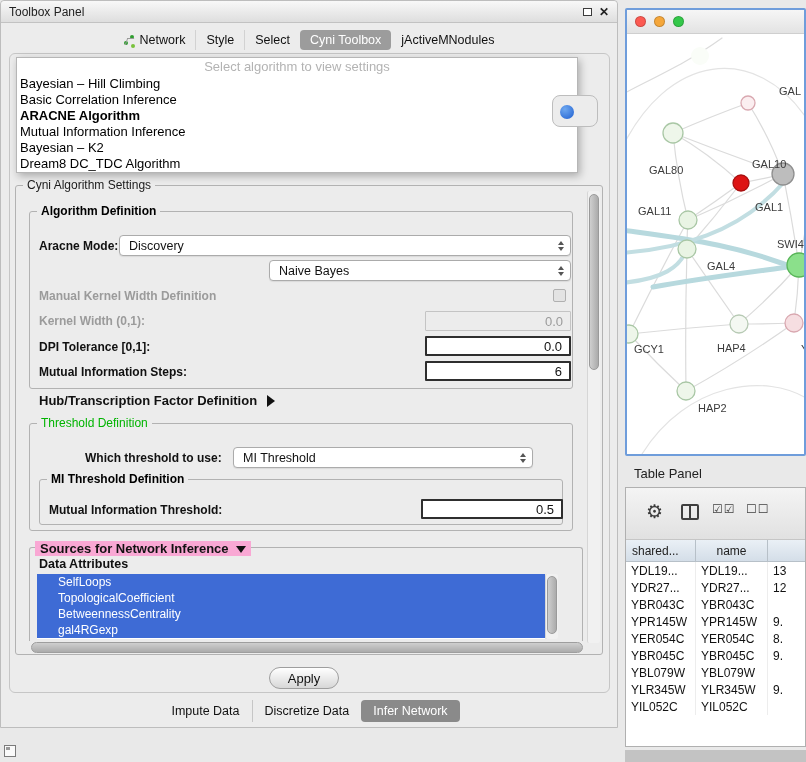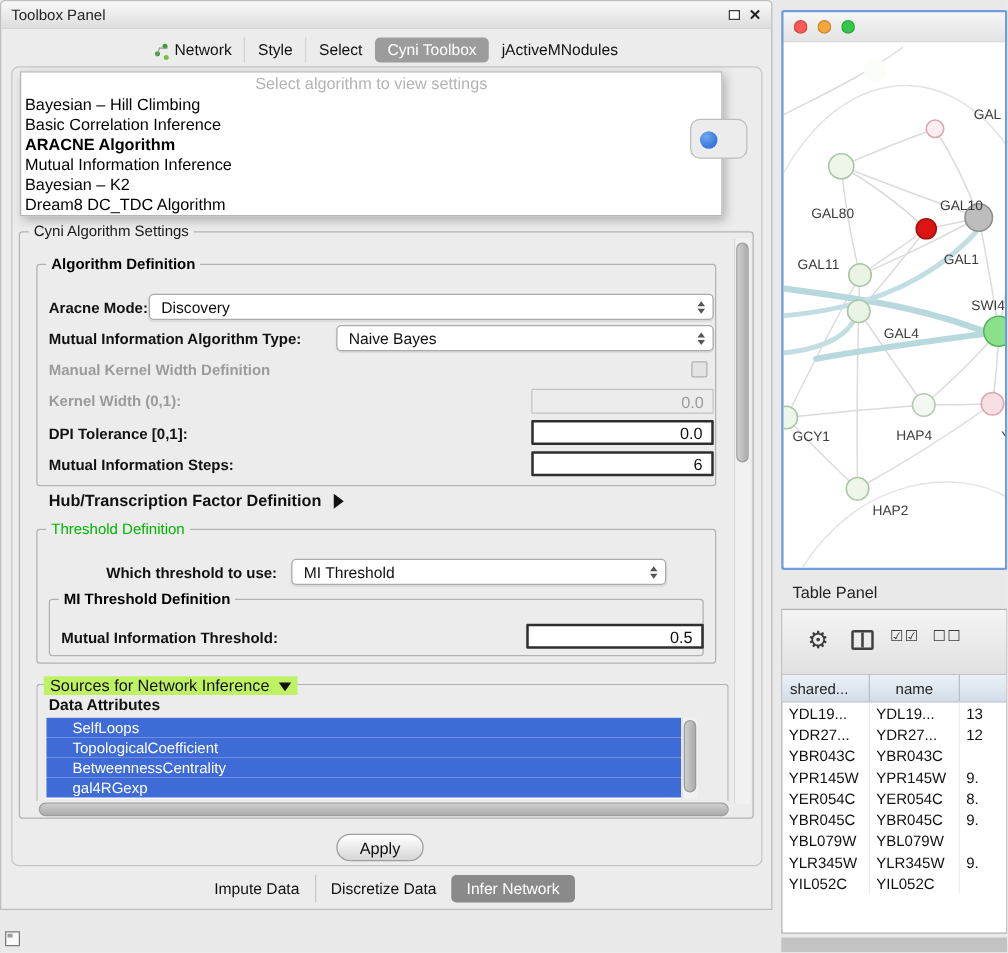--- a/index.html
+++ b/index.html
@@ -63,22 +63,22 @@
   .fld{position:absolute;height:20px;font-size:13px;text-align:right;padding:0 7px;
       border:2px solid #2e2e2e;background:#fff;color:#111;border-radius:1px;}
   .fld.dis{border:1px solid #c4c4c4;background:#ececec;color:#9b9b9b;}
   .checkbox{position:absolute;width:13px;height:13px;border:1px solid #b0b0b0;background:#e3e3e3;border-radius:2px;}
 
   .tri-right{width:0;height:0;border-top:6px solid transparent;border-bottom:6px solid transparent;
       border-left:8px solid #111;display:inline-block;margin-left:10px;}
   .tri-down{width:0;height:0;border-left:5px solid transparent;border-right:5px solid transparent;
       border-top:7px solid #111;display:inline-block;margin-left:7px;position:relative;top:1px;}
   .hub-row{position:absolute;display:flex;align-items:center;font-size:13px;font-weight:bold;color:#111;}
-  .sources-title{position:absolute;background:#bef264;padding:0 5px;font-size:13px;color:#111;
-      display:flex;align-items:center;white-space:nowrap;}
+  .sources-title{position:absolute;background:#f9a8d4;padding:0 5px;font-size:13px;color:#111;
+      display:flex;align-items:center;white-space:nowrap;font-weight:bold;}
 
   .src-list{position:absolute;overflow:hidden;background:#fff;}
   .src-item{height:16px;line-height:16px;background:#3e6bd5;color:#fff;font-size:12px;padding-left:21px;white-space:nowrap;}
 
   .sb-v{position:absolute;width:13px;background:#f1f1f1;border-left:1px solid #d6d6d6;border-radius:2px;}
   .sb-v .thumb{position:absolute;left:1px;right:1px;border-radius:6px;
       background:linear-gradient(90deg,#cfcfcf,#ababab);border:1px solid #9a9a9a;}
   .sb-h{position:absolute;height:11px;border-radius:6px;
       background:linear-gradient(#cfcfcf,#ababab);border:1px solid #9e9e9e;}
 
@@ -163,21 +163,20 @@
 
     <span class="lbl" style="left:38px;top:238px;">Aracne Mode:</span>
     <div class="combo" style="left:118px;top:234px;width:452px;">
       <span>Discovery</span>
       <span class="spin">
           <i class="up"></i>
           <i class="dn"></i>
         </span>
     </div>
 
-    <span class="lbl" style="left:38px;top:263px;">Mutual Information Algorithm Type:</span>
     <div class="combo" style="left:268px;top:259px;width:302px;">
       <span>Naive Bayes</span>
       <span class="spin">
           <i class="up"></i>
           <i class="dn"></i>
         </span>
     </div>
 
     <span class="lbl dis" style="left:38px;top:288px;">Manual Kernel Width Definition</span>
     <div class="checkbox" style="left:552px;top:288px;"></div>

